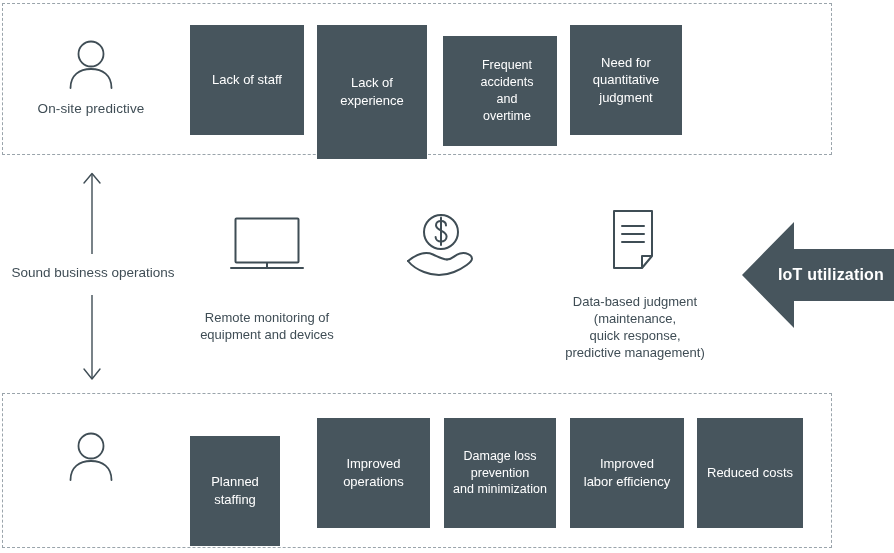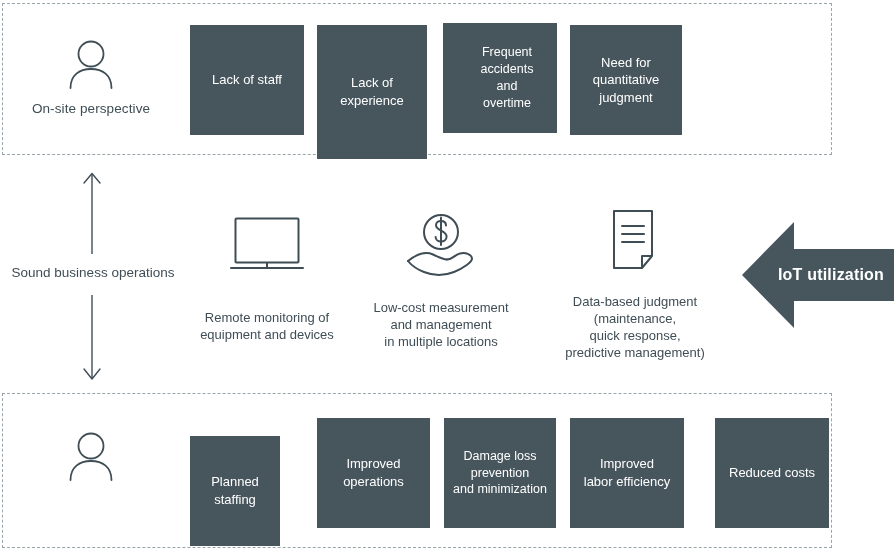--- a/index.html
+++ b/index.html
@@ -57,29 +57,29 @@
     font-size: 13px;
     line-height: 1.35;
     padding: 4px 6px;
     box-sizing: border-box;
   }
   .chip span { display: block; }
 
   
   #chip-t0 { left: 190px; top: 25px; width: 114px; height: 110px; }
   #chip-t1 { left: 317px; top: 25px; width: 110px; height: 134px; }
-  #chip-t2 { left: 443px; top: 23px; width: 114px; height: 110px; font-size: 12.5px; padding-left: 20px;}
+  #chip-t2 { left: 443px; top: 36px; width: 114px; height: 110px; font-size: 12.5px; padding-left: 20px;}
   #chip-t3 { left: 570px; top: 25px; width: 112px; height: 110px; }
 
   
   #chip-b0 { left: 190px; top: 436px; width: 90px; height: 110px; }
   #chip-b1 { left: 317px; top: 418px; width: 113px; height: 110px; }
   #chip-b2 { left: 444px; top: 418px; width: 112px; height: 110px; font-size: 12.5px;}
   #chip-b3 { left: 570px; top: 418px; width: 114px; height: 110px; }
-  #chip-b4 { left: 715px; top: 418px; width: 114px; height: 110px; }
+  #chip-b4 { left: 697px; top: 418px; width: 106px; height: 110px; }
 
   
   #sound-label {
     position: absolute;
     left: 0px;
     top: 265px;
     width: 186px;
     text-align: center;
     font-size: 13.5px;
     color: #3f4d55;
@@ -140,21 +140,21 @@
 
 <div class="dashed-zone" id="zone-onsite"></div>
 
 <div class="persona" id="persona-onsite">
   <span class="persona-icon">
     <svg width="48" height="52" viewBox="0 0 48 52">
       <circle cx="24" cy="16" r="12.5" fill="none" stroke="#3f4d55" stroke-width="1.8"></circle>
       <path d="M3.5 50 C3.5 37 12.5 31 24 31 C35.5 31 44.5 37 44.5 50" fill="none" stroke="#3f4d55" stroke-width="1.8" stroke-linecap="round"></path>
     </svg>
   </span>
-  <div class="persona-label">On-site perspective</div>
+  <div class="persona-label">On-site predictive</div>
 </div>
 
 <div class="chip" id="chip-t0">
   <span>Lack of staff</span>
 </div>
 <div class="chip" id="chip-t1">
   <span>Lack of<br>experience</span>
 </div>
 <div class="chip" id="chip-t2">
   <span>Frequent accidents<br>and<br>overtime</span>
@@ -195,21 +195,20 @@
     <svg width="78" height="72" viewBox="0 0 78 72">
       <circle cx="39" cy="22" r="17" fill="none" stroke="#3f4d55" stroke-width="2"></circle>
       <path d="M44 15.5 C44 12.6 41.8 11 39 11 C36.2 11 34 12.6 34 15.2 C34 21 44.6 20.2 44.6 26.6
                C44.6 29.6 42 31.5 39 31.5 C36 31.5 33.6 29.6 33.6 27" fill="none" stroke="#3f4d55" stroke-width="2" stroke-linecap="round"></path>
       <line x1="39" y1="7.5" x2="39" y2="35" stroke="#3f4d55" stroke-width="2" stroke-linecap="round"></line>
       <path d="M6 51 C16 43 24 41.5 31 44.5 C36 46.6 40 49 45 49.5" fill="none" stroke="#3f4d55" stroke-width="2" stroke-linecap="round"></path>
       <path d="M45 49.5 C51 49.5 52 45 58 43.5 C64 42 70 45 70 48.5
                C70 52 62 58 52 62 C42 66 32 66 22 62 C16 59.7 10 56 6 51" fill="none" stroke="#3f4d55" stroke-width="2" stroke-linecap="round" stroke-linejoin="round"></path>
     </svg>
   </span>
-  <div class="benefit-text">Low-cost measurement<br>and management<br>in multiple locations</div>
 </div>
 
 <div class="benefit" id="benefit-2">
   <span class="benefit-icon">
     <svg width="58" height="70" viewBox="0 0 58 70">
       <path d="M8 3 H46 V48 L36 60 H8 Z" fill="none" stroke="#3f4d55" stroke-width="2" stroke-linejoin="round"></path>
       <path d="M46 48 H36 V60" fill="none" stroke="#3f4d55" stroke-width="2" stroke-linejoin="round"></path>
       <line x1="16" y1="18" x2="38" y2="18" stroke="#3f4d55" stroke-width="2" stroke-linecap="round"></line>
       <line x1="16" y1="26" x2="38" y2="26" stroke="#3f4d55" stroke-width="2" stroke-linecap="round"></line>
       <line x1="16" y1="34" x2="38" y2="34" stroke="#3f4d55" stroke-width="2" stroke-linecap="round"></line>

